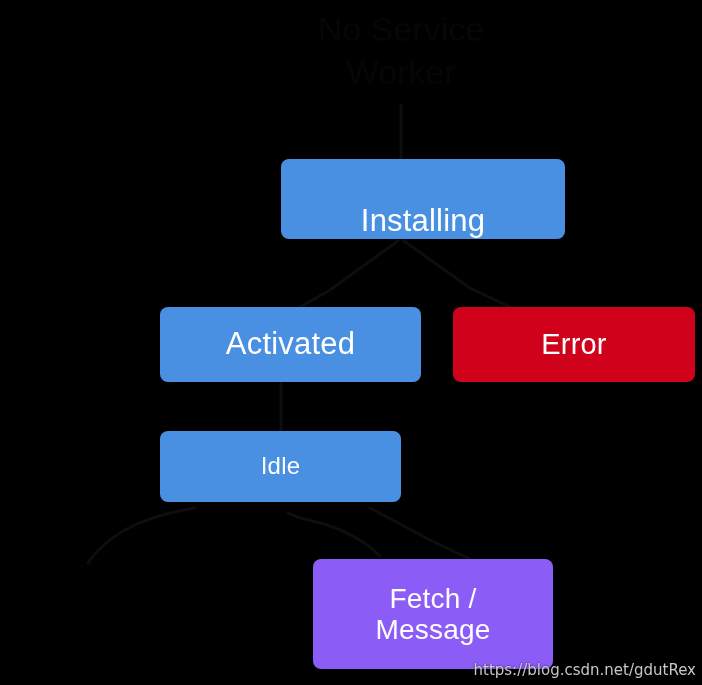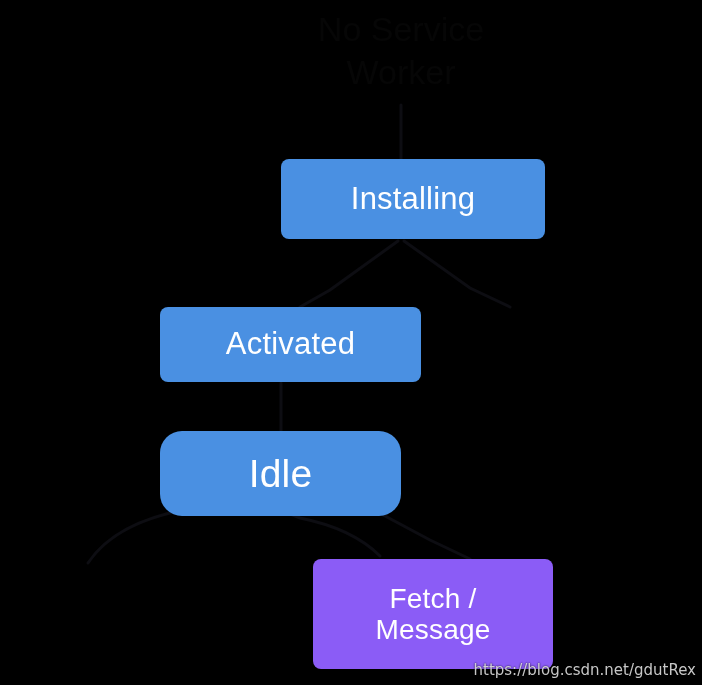--- a/index.html
+++ b/index.html
@@ -38,39 +38,39 @@
     font-weight: 300;
     line-height: 1.12;
     letter-spacing: 0.2px;
     z-index: 3;
   }
   .node-label {
     display: block;
     white-space: pre-line;
   }
   #node-installing {
-    left: 281px; top: 159px; width: 264px; height: 80px;
+    left: 281px; top: 159px; width: 284px; height: 80px;
     background: #4a90e2;
     font-size: 31px;
+    align-items: flex-end;
   }
   #node-activated {
     left: 160px; top: 307px; width: 261px; height: 75px;
     background: #4a90e2;
     font-size: 31px;
   }
   #node-error {
     left: 453px; top: 307px; width: 242px; height: 75px;
     background: #d0021b;
     font-size: 29px;
   }
   #node-idle {
-    left: 160px; top: 431px; width: 241px; height: 85px;
+    left: 160px; top: 431px; width: 241px; height: 71px;
     background: #4a90e2;
-    font-size: 39px;
-    border-radius: 22px;
+    font-size: 24px;
   }
   #node-terminated {
     left: 8px; top: 563px; width: 241px; height: 76px;
     background: #f5a623;
     font-size: 31px;
   }
   #node-fetch-message {
     left: 313px; top: 559px; width: 240px; height: 110px;
     background: #8b5cf6;
     font-size: 28px;
@@ -129,20 +129,23 @@
 Worker</div>
 
   <div class="node" id="node-installing">
     <span class="node-label">Installing</span>
   </div>
 
   <div class="node" id="node-activated">
     <span class="node-label">Activated</span>
   </div>
 
+  <div class="node" id="node-error">
+    <span class="node-label">Error</span>
+  </div>
 
   <div class="node" id="node-idle">
     <span class="node-label">Idle</span>
   </div>
 
 
   <div class="node" id="node-fetch-message">
     <span class="node-label">Fetch /
 Message</span>
   </div>

